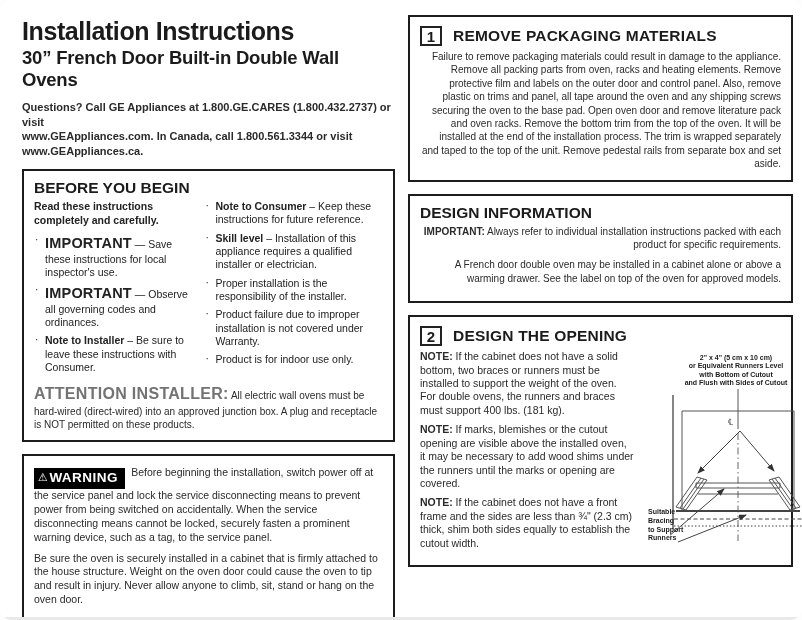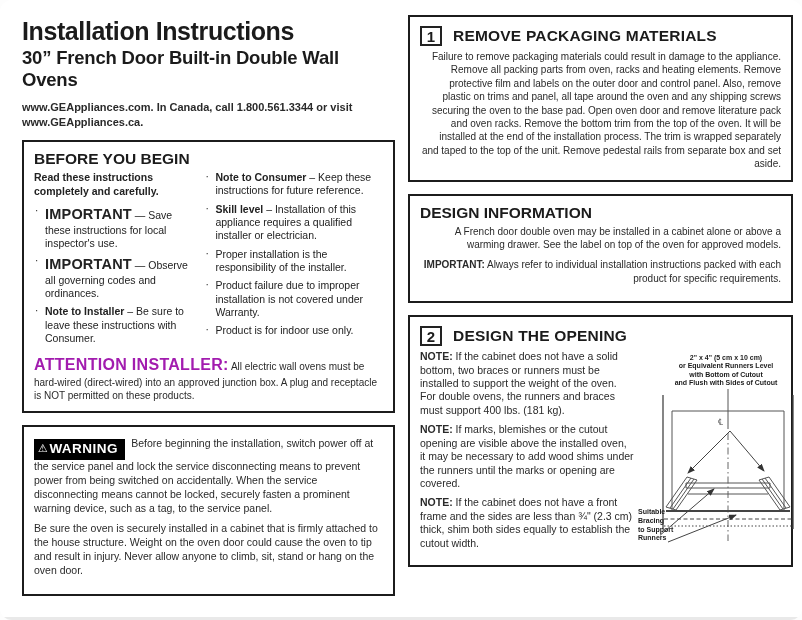--- a/index.html
+++ b/index.html
@@ -21,56 +21,57 @@
   .byb-l { width:47%; } .byb-r { width:53%; }
   .intro { font-weight:bold; font-size:10.5px; line-height:1.3; margin-bottom:7px; }
   ul.blist { list-style:none; font-size:10.5px; line-height:1.27; }
   ul.blist li { position:relative; padding-left:11px; margin-bottom:5px; }
   .blt { position:absolute; left:1px; top:0; font-size:10px; }
   .lead { font-weight:bold; }
   .lead-xl { font-size:14.5px; font-weight:bold; letter-spacing:0.2px; }
   li.sp2 { padding-left:18px; } li.sp2 .blt { left:1px; }
 
   .attn { margin-top:5px; font-size:10px; line-height:1.3; color:#2a2a2a;}
-  .attn-lead { font-size:16px; font-weight:bold; letter-spacing:0.3px; color:#a21caf;}
+  .attn-lead { font-size:16px; font-weight:bold; letter-spacing:0.3px; color:#737373;}
 
   .safety p { font-size:10.5px; line-height:1.32; margin:3px 0 7px; color:#2a2a2a;}
   .warn-badge { display:inline-block; background:#000; color:#fff; font-weight:bold;
     font-size:13.5px; letter-spacing:0.5px; padding:1px 7px 2px 4px; margin:2px 6px 0 0;
     vertical-align:-6px;text-align:right; }
   .warn-badge .tri { font-size:11px; margin-right:1px; position:relative; top:-1px;}
 
   .step-head { display:flex; align-items:center; gap:11px; margin:2px 0 4px; }
   .step-num { border:2px solid #222; font-weight:bold; font-size:15px; width:22px; height:20px;
     line-height:17px; text-align:center; flex:none; color:#1b1b1b;}
   .step-title { font-size:15.5px; font-weight:bold; letter-spacing:0.2px; color:#1b1b1b;}
   .step-body, .design-p { font-size:10px; line-height:1.34; color:#2a2a2a;text-align:right;}
   .design-p { margin:2px 0 7px; }
 
-  .s2-cols { display:flex; gap:4px; }
+  .s2-cols { display:flex; gap:14px; }
   .s2-text { width:214px; flex:none; }
   .s2-text p { font-size:10.5px; line-height:1.28; margin:0 0 6px; color:#2a2a2a;}
   .diagram { position:relative; width:158px; flex:none; padding-top:4px; }
   .diag-top-label { font-size:7px; font-weight:bold; text-align:center; line-height:1.2;
     white-space:pre-line; margin-left:18px; width:140px; color:#1b1b1b;}
   svg.diag { display:block; margin-left:22px; margin-top:1px; }
   .diag-bottom-label { position:absolute; left:0; top:158px; width:42px; font-size:7px;
     font-weight:bold; line-height:1.25; white-space:pre-line; color:#1b1b1b;}
   .bottom-edge { position:absolute; left:0; bottom:0; width:802px; height:3px; background:#e9e9e9; }
 </style>
 </head>
 <body>
 
 <div class="sheet">
   <div class="cols">
 
     <div class="col-left">
       <h1 class="title">Installation Instructions</h1>
       <h2 class="subtitle">30” French Door Built-in Double Wall Ovens</h2>
       <div class="contact">
+        <div>Questions? Call GE Appliances at 1.800.GE.CARES (1.800.432.2737) or visit</div>
         <div>www.GEAppliances.com. In Canada, call 1.800.561.3344 or visit www.GEAppliances.ca.</div>
       </div>
 
       <div class="box">
         <h3>BEFORE YOU BEGIN</h3>
         <div class="byb-cols">
           <div class="byb-l">
             <div class="intro">Read these instructions completely and carefully.</div>
             <ul class="blist">
               <li>
@@ -132,24 +133,24 @@
       <div class="box">
         <div class="step-head">
           <div class="step-num">1</div>
           <div class="step-title">REMOVE PACKAGING MATERIALS</div>
         </div>
         <div class="step-body">Failure to remove packaging materials could result in damage to the appliance. Remove all packing parts from oven, racks and heating elements. Remove protective film and labels on the outer door and control panel. Also, remove plastic on trims and panel, all tape around the oven and any shipping screws securing the oven to the base pad. Open oven door and remove literature pack and oven racks. Remove the bottom trim from the top of the oven. It will be installed at the end of the installation process. The trim is wrapped separately and taped to the top of the unit. Remove pedestal rails from separate box and set aside.</div>
       </div>
 
       <div class="box">
         <h3>DESIGN INFORMATION</h3>
-        <p class="design-p">A French door double oven may be installed in a cabinet alone or above a warming drawer. See the label on top of the oven for approved models.</p>
         <p class="design-p">
           <span class="lead">IMPORTANT:</span><span> Always refer to individual installation instructions packed with each product for specific requirements.</span>
         </p>
+        <p class="design-p">A French door double oven may be installed in a cabinet alone or above a warming drawer. See the label on top of the oven for approved models.</p>
       </div>
 
       <div class="box">
         <div class="step-head">
           <div class="step-num">2</div>
           <div class="step-title">DESIGN THE OPENING</div>
         </div>
         <div class="s2-cols">
           <div class="s2-text">
             <p>

